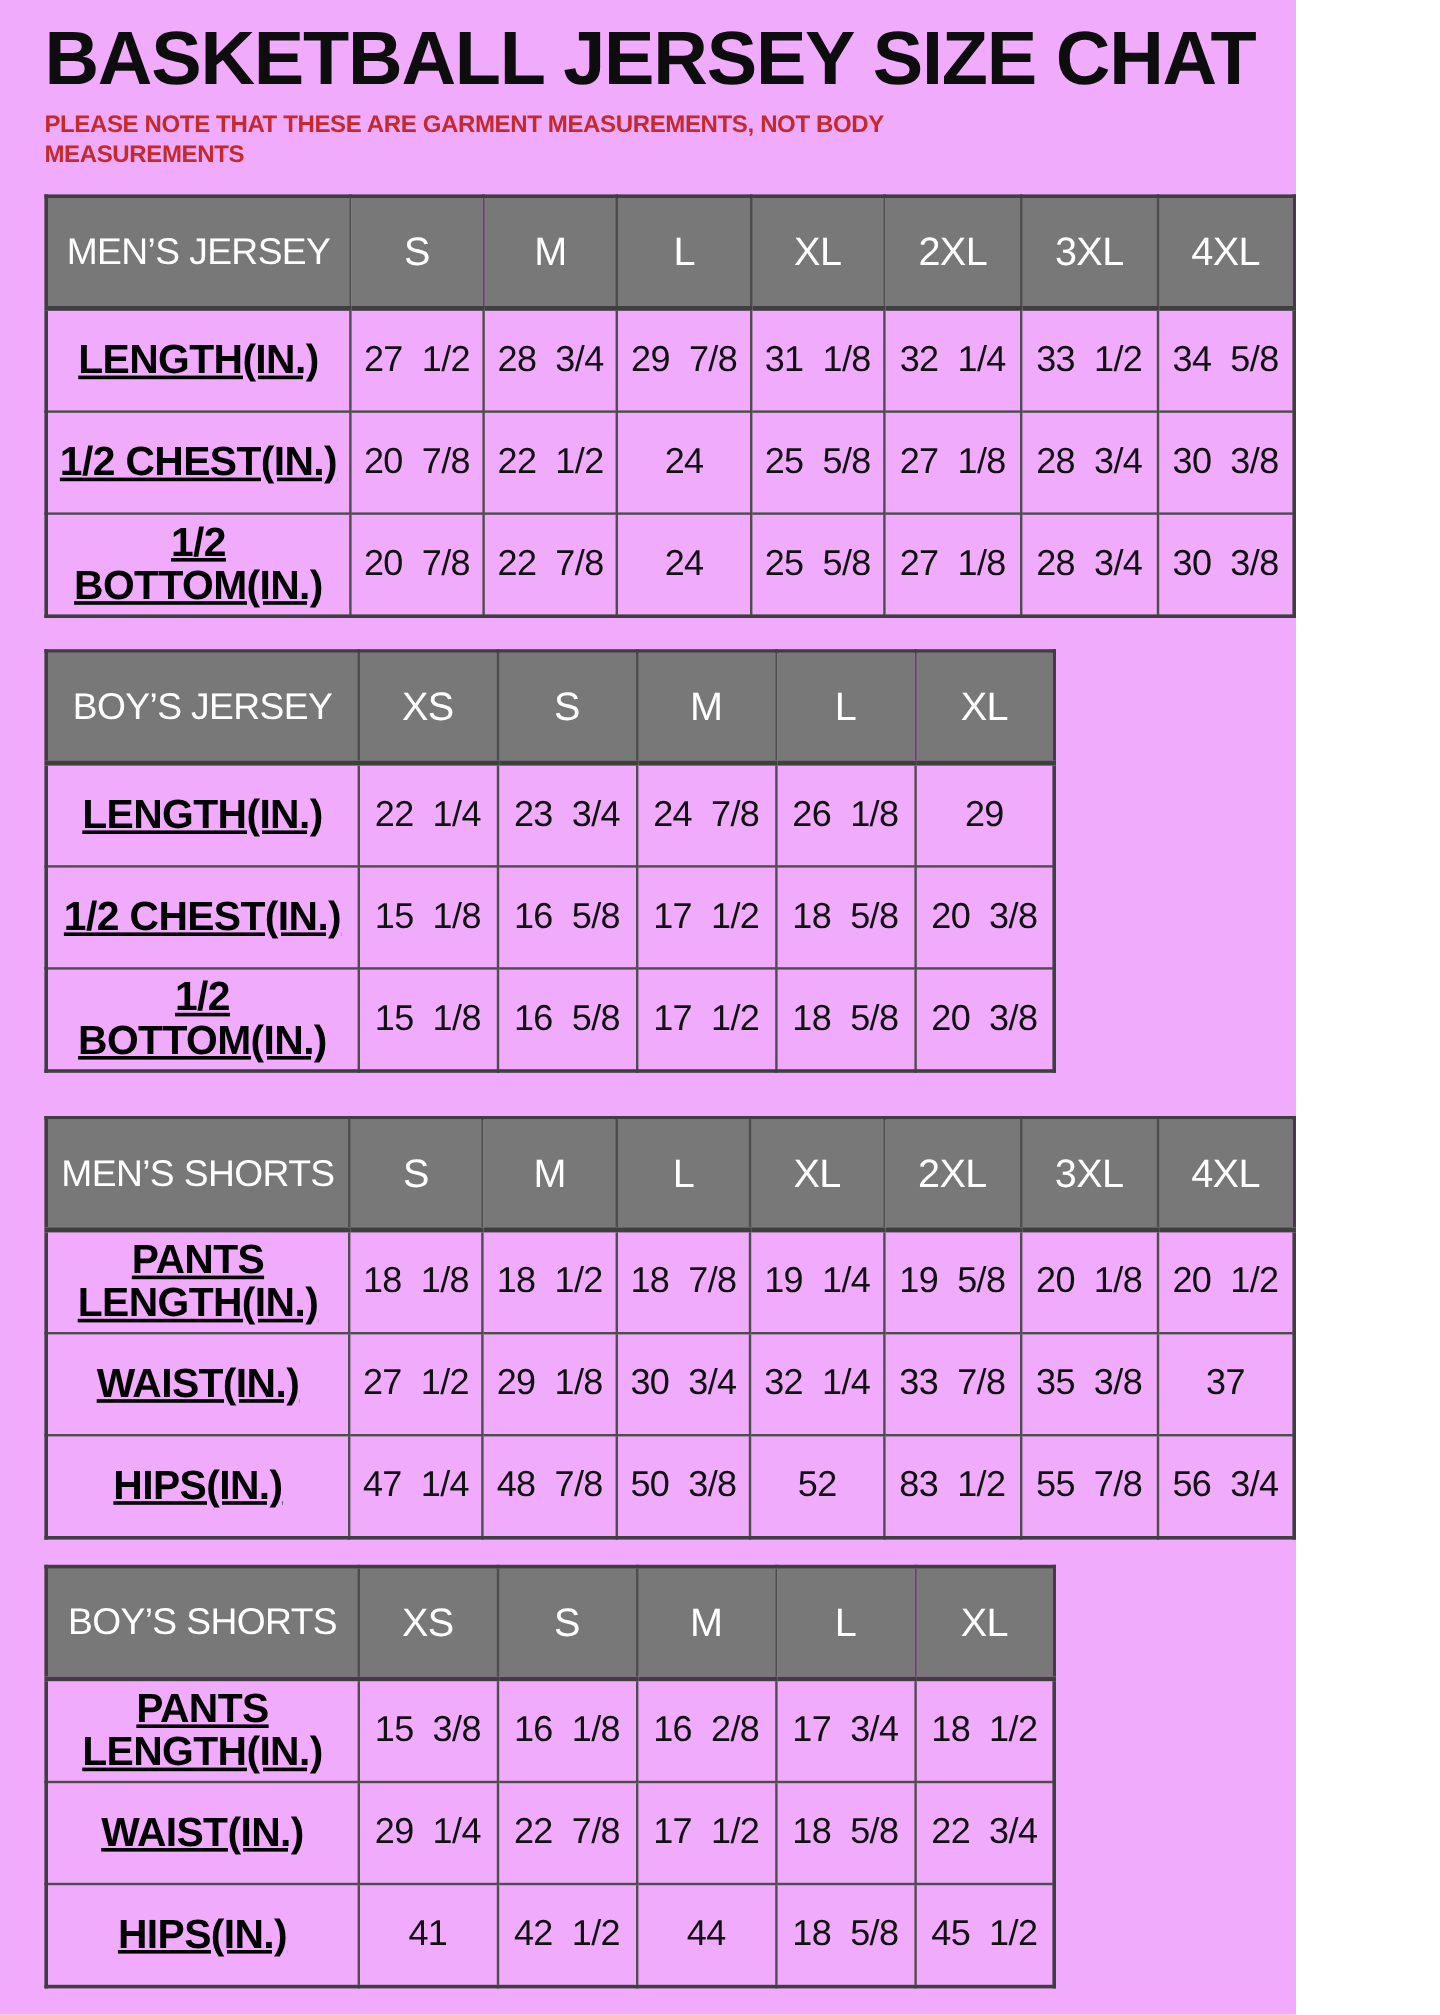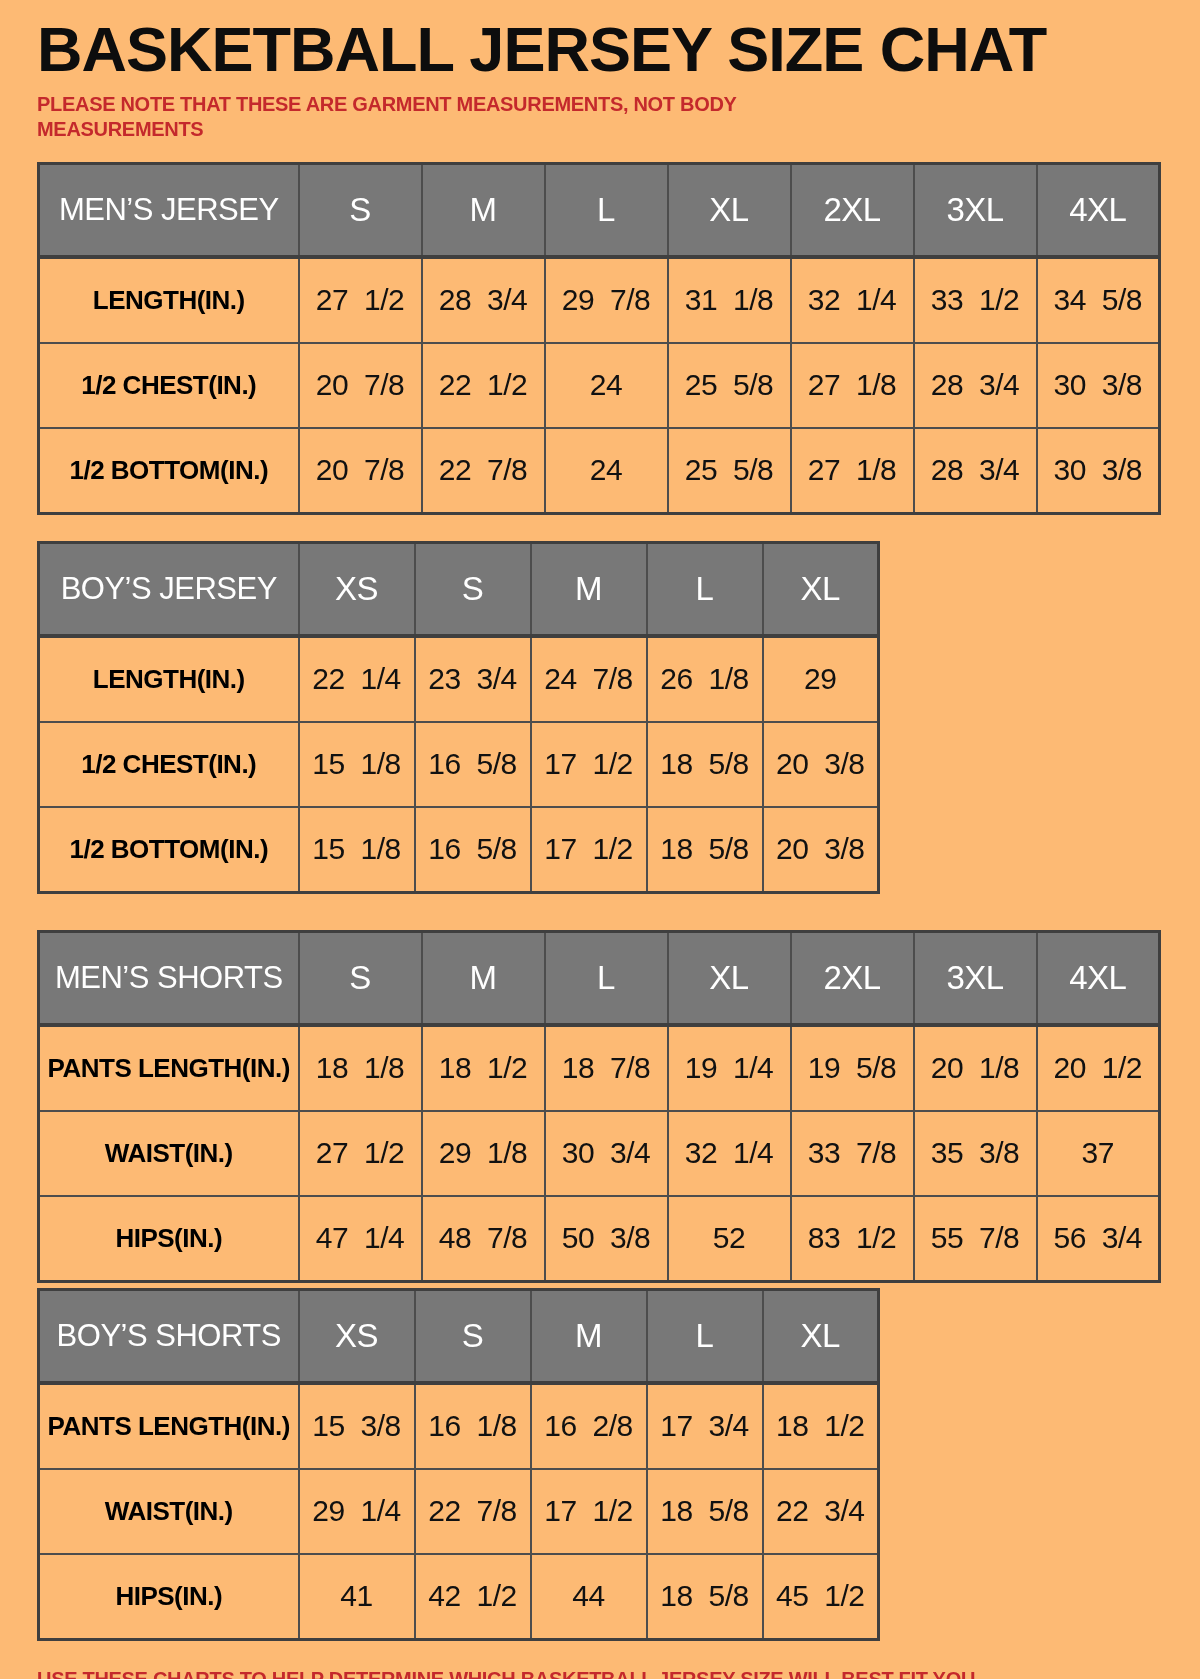--- a/index.html
+++ b/index.html
@@ -1,53 +1,53 @@
 <!DOCTYPE html>
 <html><head>
 <meta charset="utf-8">
 <style>
   html,body{margin:0;padding:0;background:#fff;}
   body{
     width:1200px;height:1679px;overflow:hidden;
     font-family:"Liberation Sans",sans-serif;
     -webkit-font-smoothing:antialiased;
   }
-  .page{width:1200px;height:1679px;background:#fdba74;box-sizing:border-box;padding:14px 0 0 37px;}
+  .page{width:1080px;height:1679px;background:#f0abfc;box-sizing:border-box;padding:14px 0 0 37px;}
   .title{
     margin:0;color:#0d0d0d;font-size:63px;font-weight:700;
     letter-spacing:-1px;white-space:nowrap;line-height:1.12;
   }
   .note{
     color:#c4292c;font-weight:700;font-size:20px;line-height:1.28;
     letter-spacing:-0.3px;margin:0;
   }
   .note.top{margin-top:7px;max-width:810px;}
   .note.bottom{margin-top:21px;max-width:1120px;}
   .tables{margin-top:19px;}
   .tablewrap{margin:0 0 26px 0;}
   .tablewrap:nth-child(2){margin-bottom:36px;}
-  .tablewrap:nth-child(3){margin-bottom:5px;}
+  .tablewrap:nth-child(3){margin-bottom:21px;}
   table{
     border-collapse:collapse;table-layout:fixed;
     border:3px solid #3f3f3f;
   }
   th,td{
     border:2px solid #4d4d4d;text-align:center;vertical-align:middle;
     padding:0;overflow:hidden;
   }
   thead th{
     background:#787878;color:#ffffff;font-weight:400;
     font-size:33px;height:90px;letter-spacing:-0.5px;
     border-bottom:4px solid #3f3f3f;
   }
   thead th.corner{font-size:31px;}
   tbody td{height:83px;color:#111;}
   td.rowlabel{
-    font-weight:700;font-size:26px;color:#000;
-    line-height:1.08;letter-spacing:-0.5px;padding:0 2px;
+    font-weight:700;font-size:34px;color:#000;
+    line-height:1.08;letter-spacing:-0.5px;padding:0 2px;text-decoration:underline;
   }
   td.val{font-size:30px;word-spacing:8px;letter-spacing:-0.5px;}
 </style>
 </head>
 <body>
 
 <div class="page">
   <h1 class="title">BASKETBALL JERSEY SIZE CHAT</h1>
   <p class="note top">PLEASE NOTE THAT THESE ARE GARMENT MEASUREMENTS, NOT BODY MEASUREMENTS</p>
 

